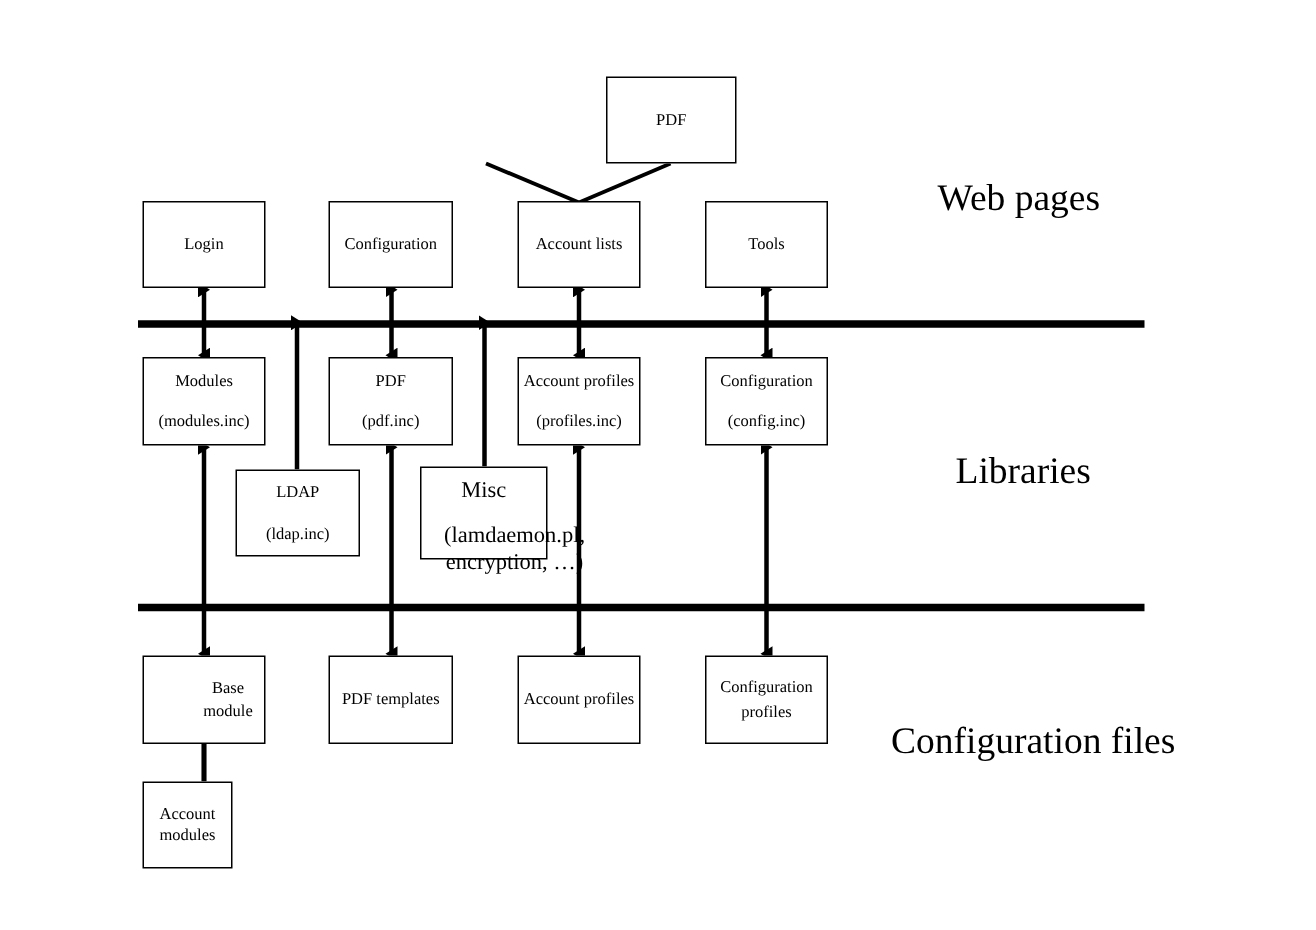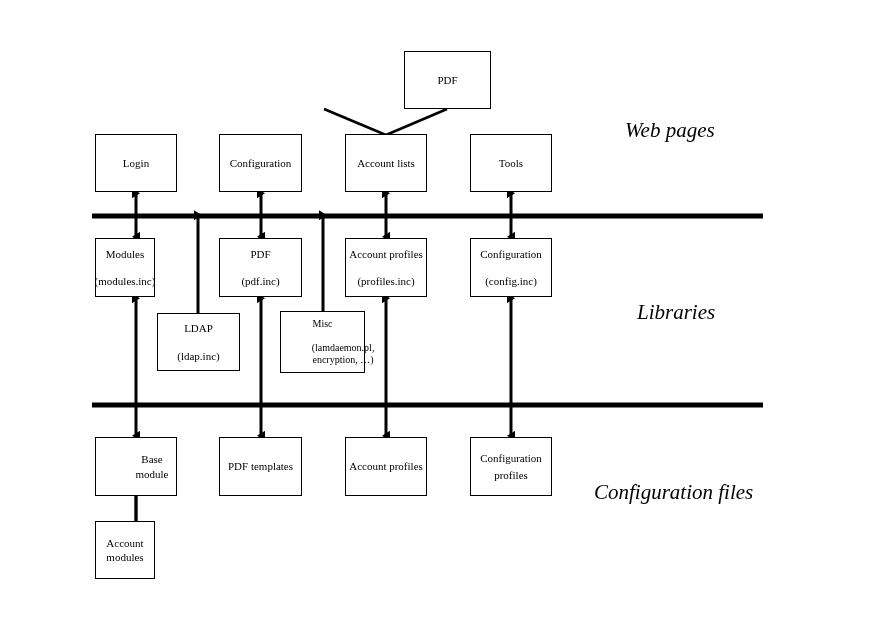--- a/index.html
+++ b/index.html
@@ -52,25 +52,24 @@
   }
   .node.stack-title {
     justify-content: flex-start;
     padding-top: 6px;
   }
   .node.stack-title .sub {
     margin-top: 11px;
   }
   .band-label {
     position: absolute;
-    font-size: 21px;
+    font-size: 25px;
     line-height: 1;
     white-space: nowrap;
     z-index: 3;
-    font-style: italic;
   }
 </style>
 </head>
 <body>
 
 <div id="canvas">
 
   <svg id="wires" viewBox="0 0 877 620" width="877" height="620" xmlns="http://www.w3.org/2000/svg" aria-hidden="true">
     <defs>
       <marker id="ah" markerWidth="10" markerHeight="10" refX="5.2" refY="4" orient="auto" markerUnits="userSpaceOnUse">
@@ -113,42 +112,42 @@
   <div class="node" style="left:219px; top:134px; width:83px; height:58px;">
     <span class="ttl">Configuration</span>
   </div>
   <div class="node" style="left:345px; top:134px; width:82px; height:58px;">
     <span class="ttl">Account lists</span>
   </div>
   <div class="node" style="left:470px; top:134px; width:82px; height:58px;">
     <span class="ttl">Tools</span>
   </div>
 
-  <div class="node" style="left:95px; top:238px; width:60px; height:59px;">
+  <div class="node" style="left:95px; top:238px; width:82px; height:59px;">
     <span class="ttl">Modules</span>
     <span class="sub">(modules.inc)</span>
   </div>
   <div class="node" style="left:219px; top:238px; width:83px; height:59px;">
     <span class="ttl">PDF</span>
     <span class="sub">(pdf.inc)</span>
   </div>
   <div class="node" style="left:345px; top:238px; width:82px; height:59px;">
     <span class="ttl">Account profiles</span>
     <span class="sub">(profiles.inc)</span>
   </div>
   <div class="node" style="left:470px; top:238px; width:82px; height:59px;">
     <span class="ttl">Configuration</span>
     <span class="sub">(config.inc)</span>
   </div>
 
   <div class="node" style="left:157px; top:313px; width:83px; height:58px;">
     <span class="ttl">LDAP</span>
     <span class="sub">(ldap.inc)</span>
   </div>
-  <div class="node stack-title" style="left:280px; top:311px; width:85px; height:62px; font-size:10px;">
+  <div class="node stack-title" style="left:280px; top:311px; width:85px; height:62px; font-size:15px;">
     <span class="ttl">Misc</span>
     <span class="sub" style="white-space:pre-line; line-height:1.2;margin-left:41px;">(lamdaemon.pl,
 encryption, …)</span>
   </div>
 
   <div class="node" style="left:95px; top:437px; width:82px; height:59px;padding-left:32px;">
     <span class="ttl">Base module</span>
   </div>
   <div class="node" style="left:219px; top:437px; width:83px; height:59px;">
     <span class="ttl">PDF templates</span>

